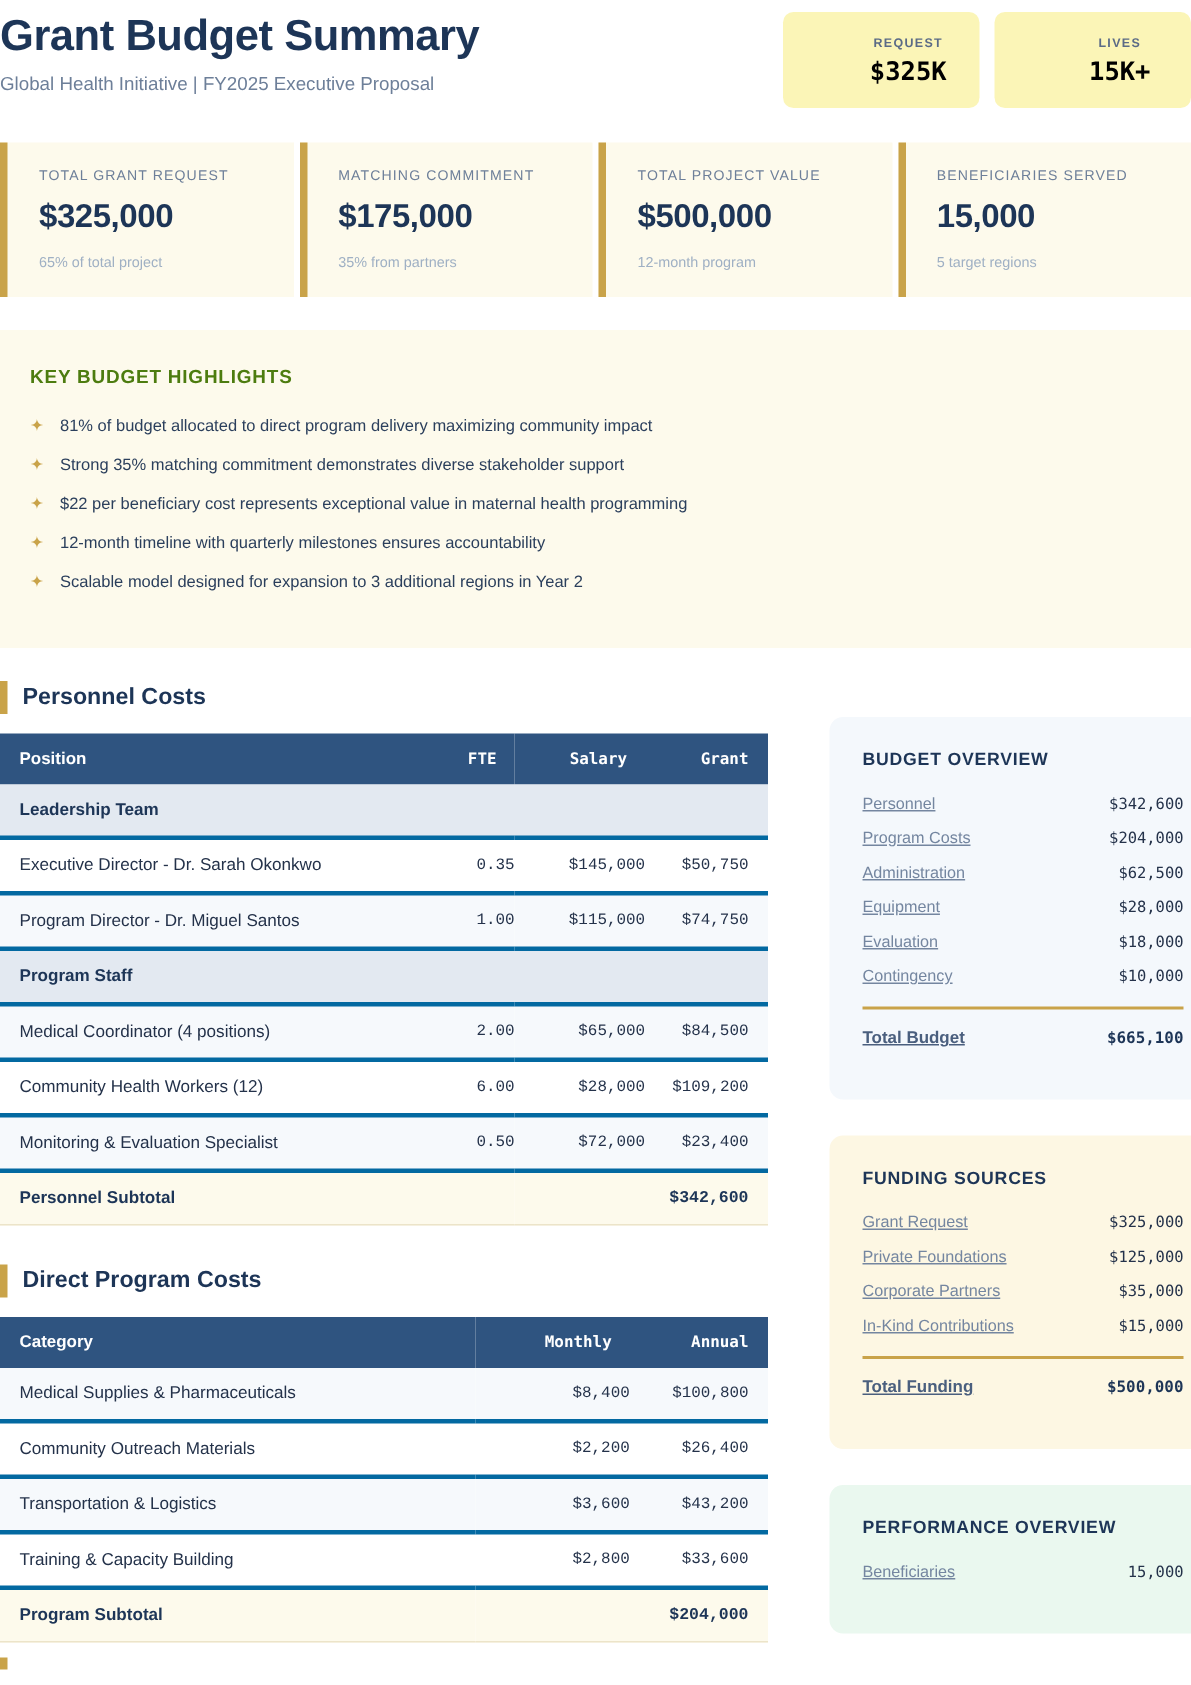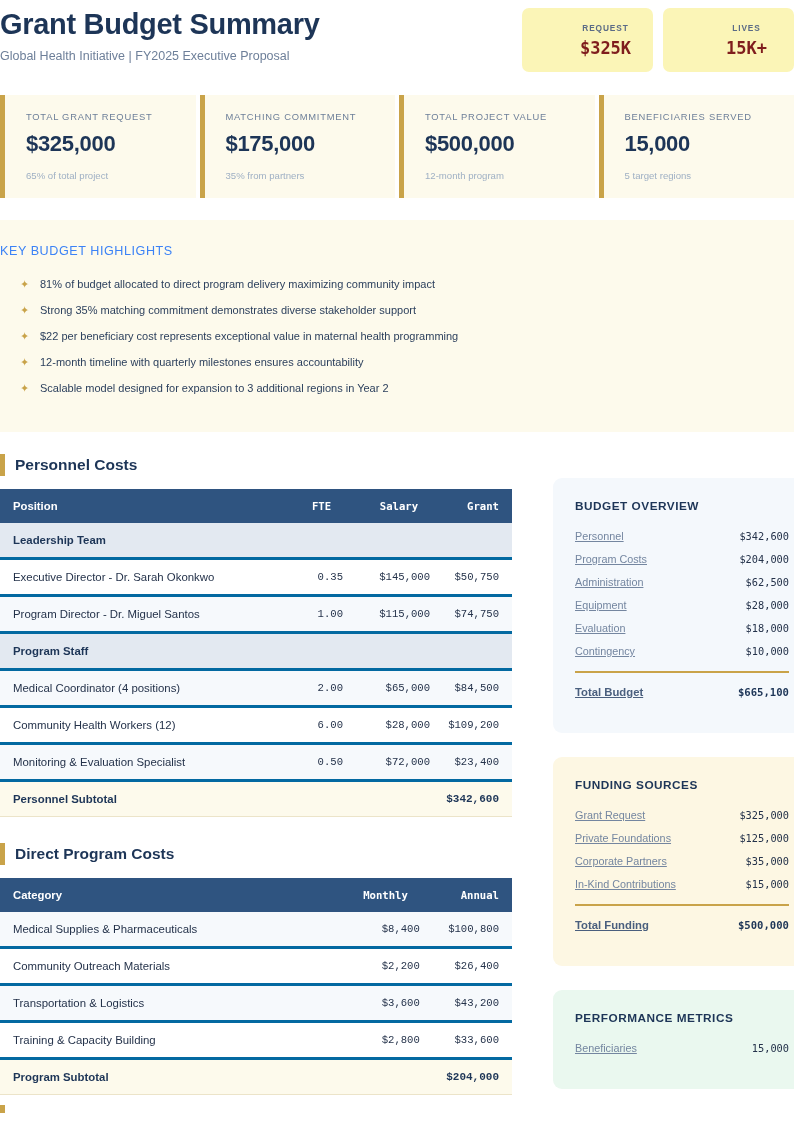--- a/index.html
+++ b/index.html
@@ -31,21 +31,21 @@
     border-radius:7px;
     width:131px; height:64px;
     display:flex; flex-direction:column; align-items:center; justify-content:center;
     gap:5px;
     padding-left:36px;
   }
   .badge-label{
     font-size:8.3px; letter-spacing:0.9px; font-weight:bold; color:#5b6b86;
   }
   .badge-value{
-    font-size:17px; font-weight:bold; color:#7f1d1d;
+    font-size:17px; font-weight:bold; color:#000000;
     font-family:"DejaVu Sans Mono", monospace;
   }
 
   
   .kpi-row{ display:flex; gap:4px; margin-top:23px; }
   .kpi{
     flex:1;
     background:#fdfaec;
     border-left:5px solid #c9a349;
     padding:16px 0 17px 21px;
@@ -58,22 +58,22 @@
     font-size:22px; font-weight:bold; color:#1d3557; margin-top:9px;
     letter-spacing:-0.3px;
   }
   .kpi-note{ font-size:9.6px; color:#9fb0c4; margin-top:13px; }
 
   
   .highlights{
     background:#fdfaec; margin-top:22px; padding:24px 0 26px 0;
   }
   .highlights-title{
-    font-size:12.6px; font-weight:normal; letter-spacing:0.55px;
-    color:#3b82f6; 
+    font-size:12.6px; font-weight:bold; letter-spacing:0.55px;
+    color:#4d7c0f; padding-left:20px;
   }
   .hl-list{ list-style:none; margin-top:18px; }
   .hl-item{
     display:flex; align-items:flex-start; gap:11px;
     padding:0 0 0 20px; margin-bottom:10px;
   }
   .hl-mark{ color:#c9a349; font-size:11px; line-height:16px; width:9px; }
   .hl-text{ font-size:11px; color:#2b3f5c; line-height:16px; }
 
   
@@ -398,21 +398,21 @@
           <span class="prow-value">$15,000</span>
         </div>
         <div class="pdivider"></div>
         <div class="prow total">
           <span class="prow-label">Total Funding</span>
           <span class="prow-value">$500,000</span>
         </div>
       </div>
 
       <div class="panel panel-green">
-        <div class="panel-title">PERFORMANCE METRICS</div>
+        <div class="panel-title">PERFORMANCE OVERVIEW</div>
         <div class="prow">
           <span class="prow-label">Beneficiaries</span>
           <span class="prow-value">15,000</span>
         </div>
       </div>
 
     </div>
   </div>
 </div>
 

